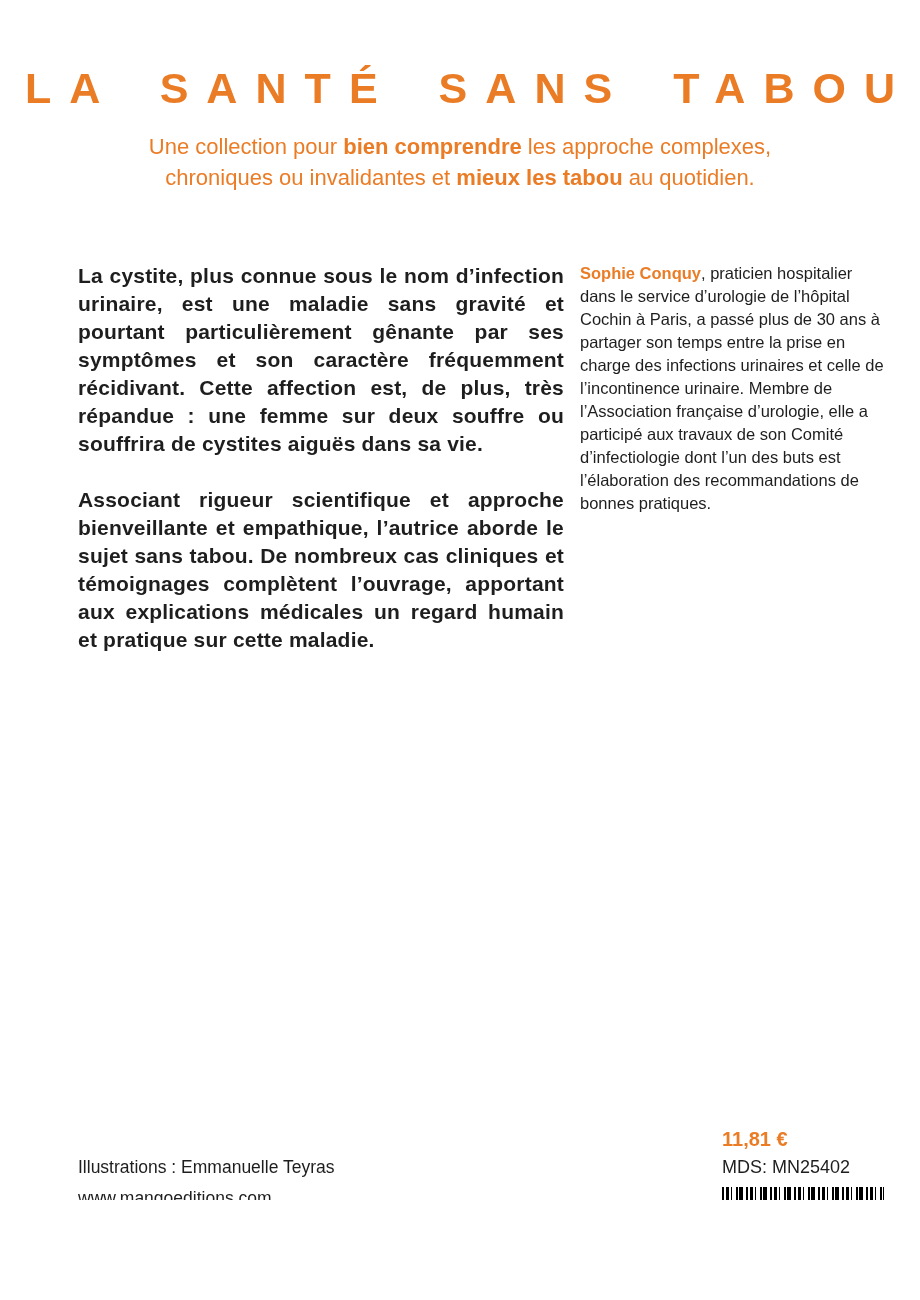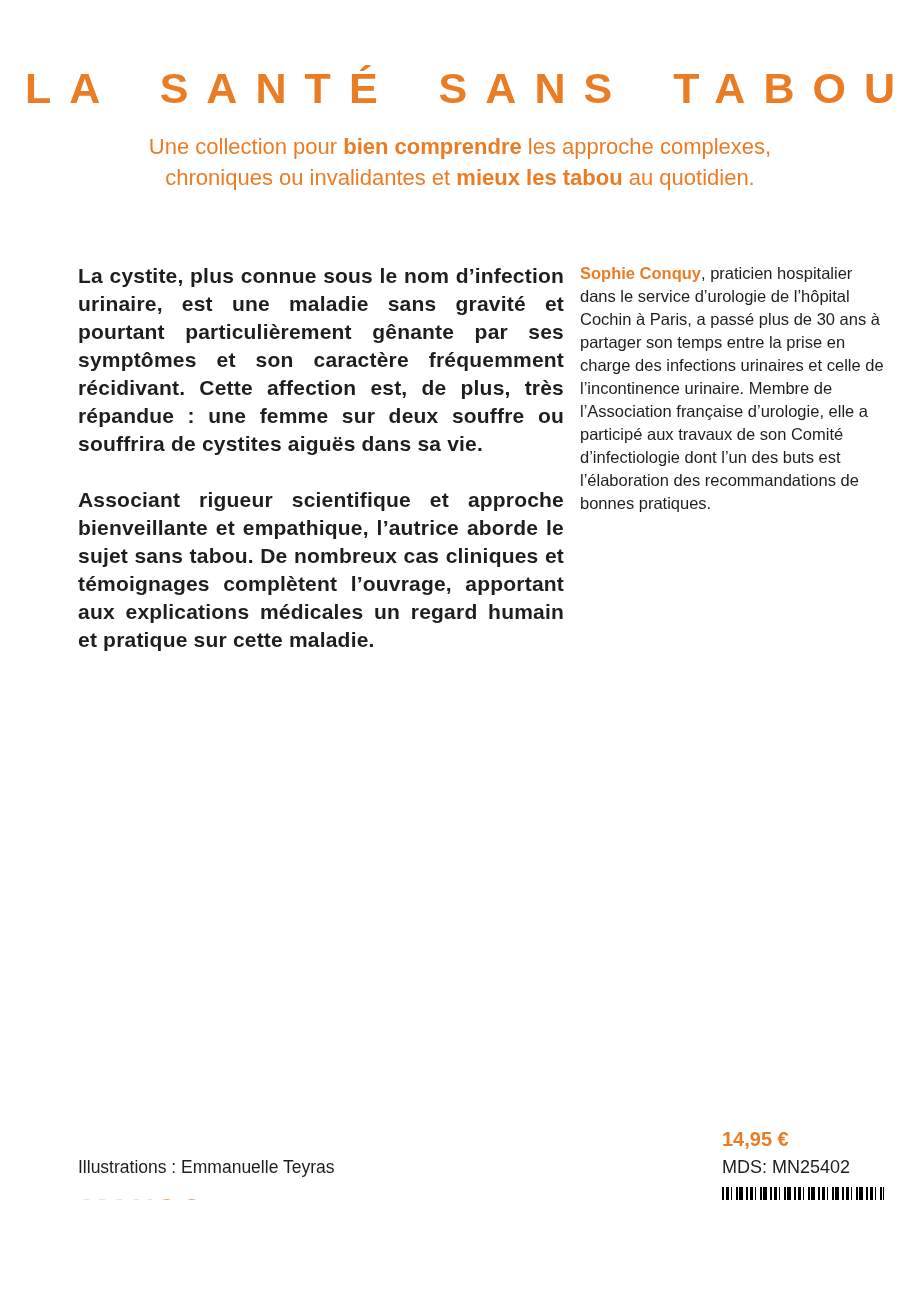--- a/index.html
+++ b/index.html
@@ -165,25 +165,26 @@
       <p>La cystite, plus connue sous le nom d’infection urinaire, est une maladie sans gravité et pourtant particulièrement gênante par ses symptômes et son caractère fréquemment récidivant. Cette affection est, de plus, très répandue : une femme sur deux souffre ou souffrira de cystites aiguës dans sa vie.</p>
       <p>Associant rigueur scientifique et approche bienveillante et empathique, l’autrice aborde le sujet sans tabou. De nombreux cas cliniques et témoignages complètent l’ouvrage, apportant aux explications médicales un regard humain et pratique sur cette maladie.</p>
     </div>
     <div class="col-right">
       <span class="author-name">Sophie Conquy</span><span>, praticien hospitalier dans le service d’urologie de l’hôpital Cochin à Paris, a passé plus de 30 ans à partager son temps entre la prise en charge des infections urinaires et celle de l’incontinence urinaire. Membre de l’Association française d’urologie, elle a participé aux travaux de son Comité d’infectiologie dont l’un des buts est l’élaboration des recommandations de bonnes pratiques.</span>
     </div>
   </div>
 
   <div class="footer-left">
     <div class="line">Illustrations : Emmanuelle Teyras</div>
+    <div class="line">www.mangoeditions.com</div>
     <div class="mango-logo">MANGO</div>
   </div>
 
   <div class="footer-right">
-    <div class="price">14,95 €</div>
+    <div class="price">11,81 €</div>
     <div class="mds">MDS: MN25402</div>
     <div class="barcode">
       <div class="barcode-bars"></div>
       <div class="barcode-number">9782317 025402</div>
     </div>
   </div>
 
 </div>
 
 </body></html>

